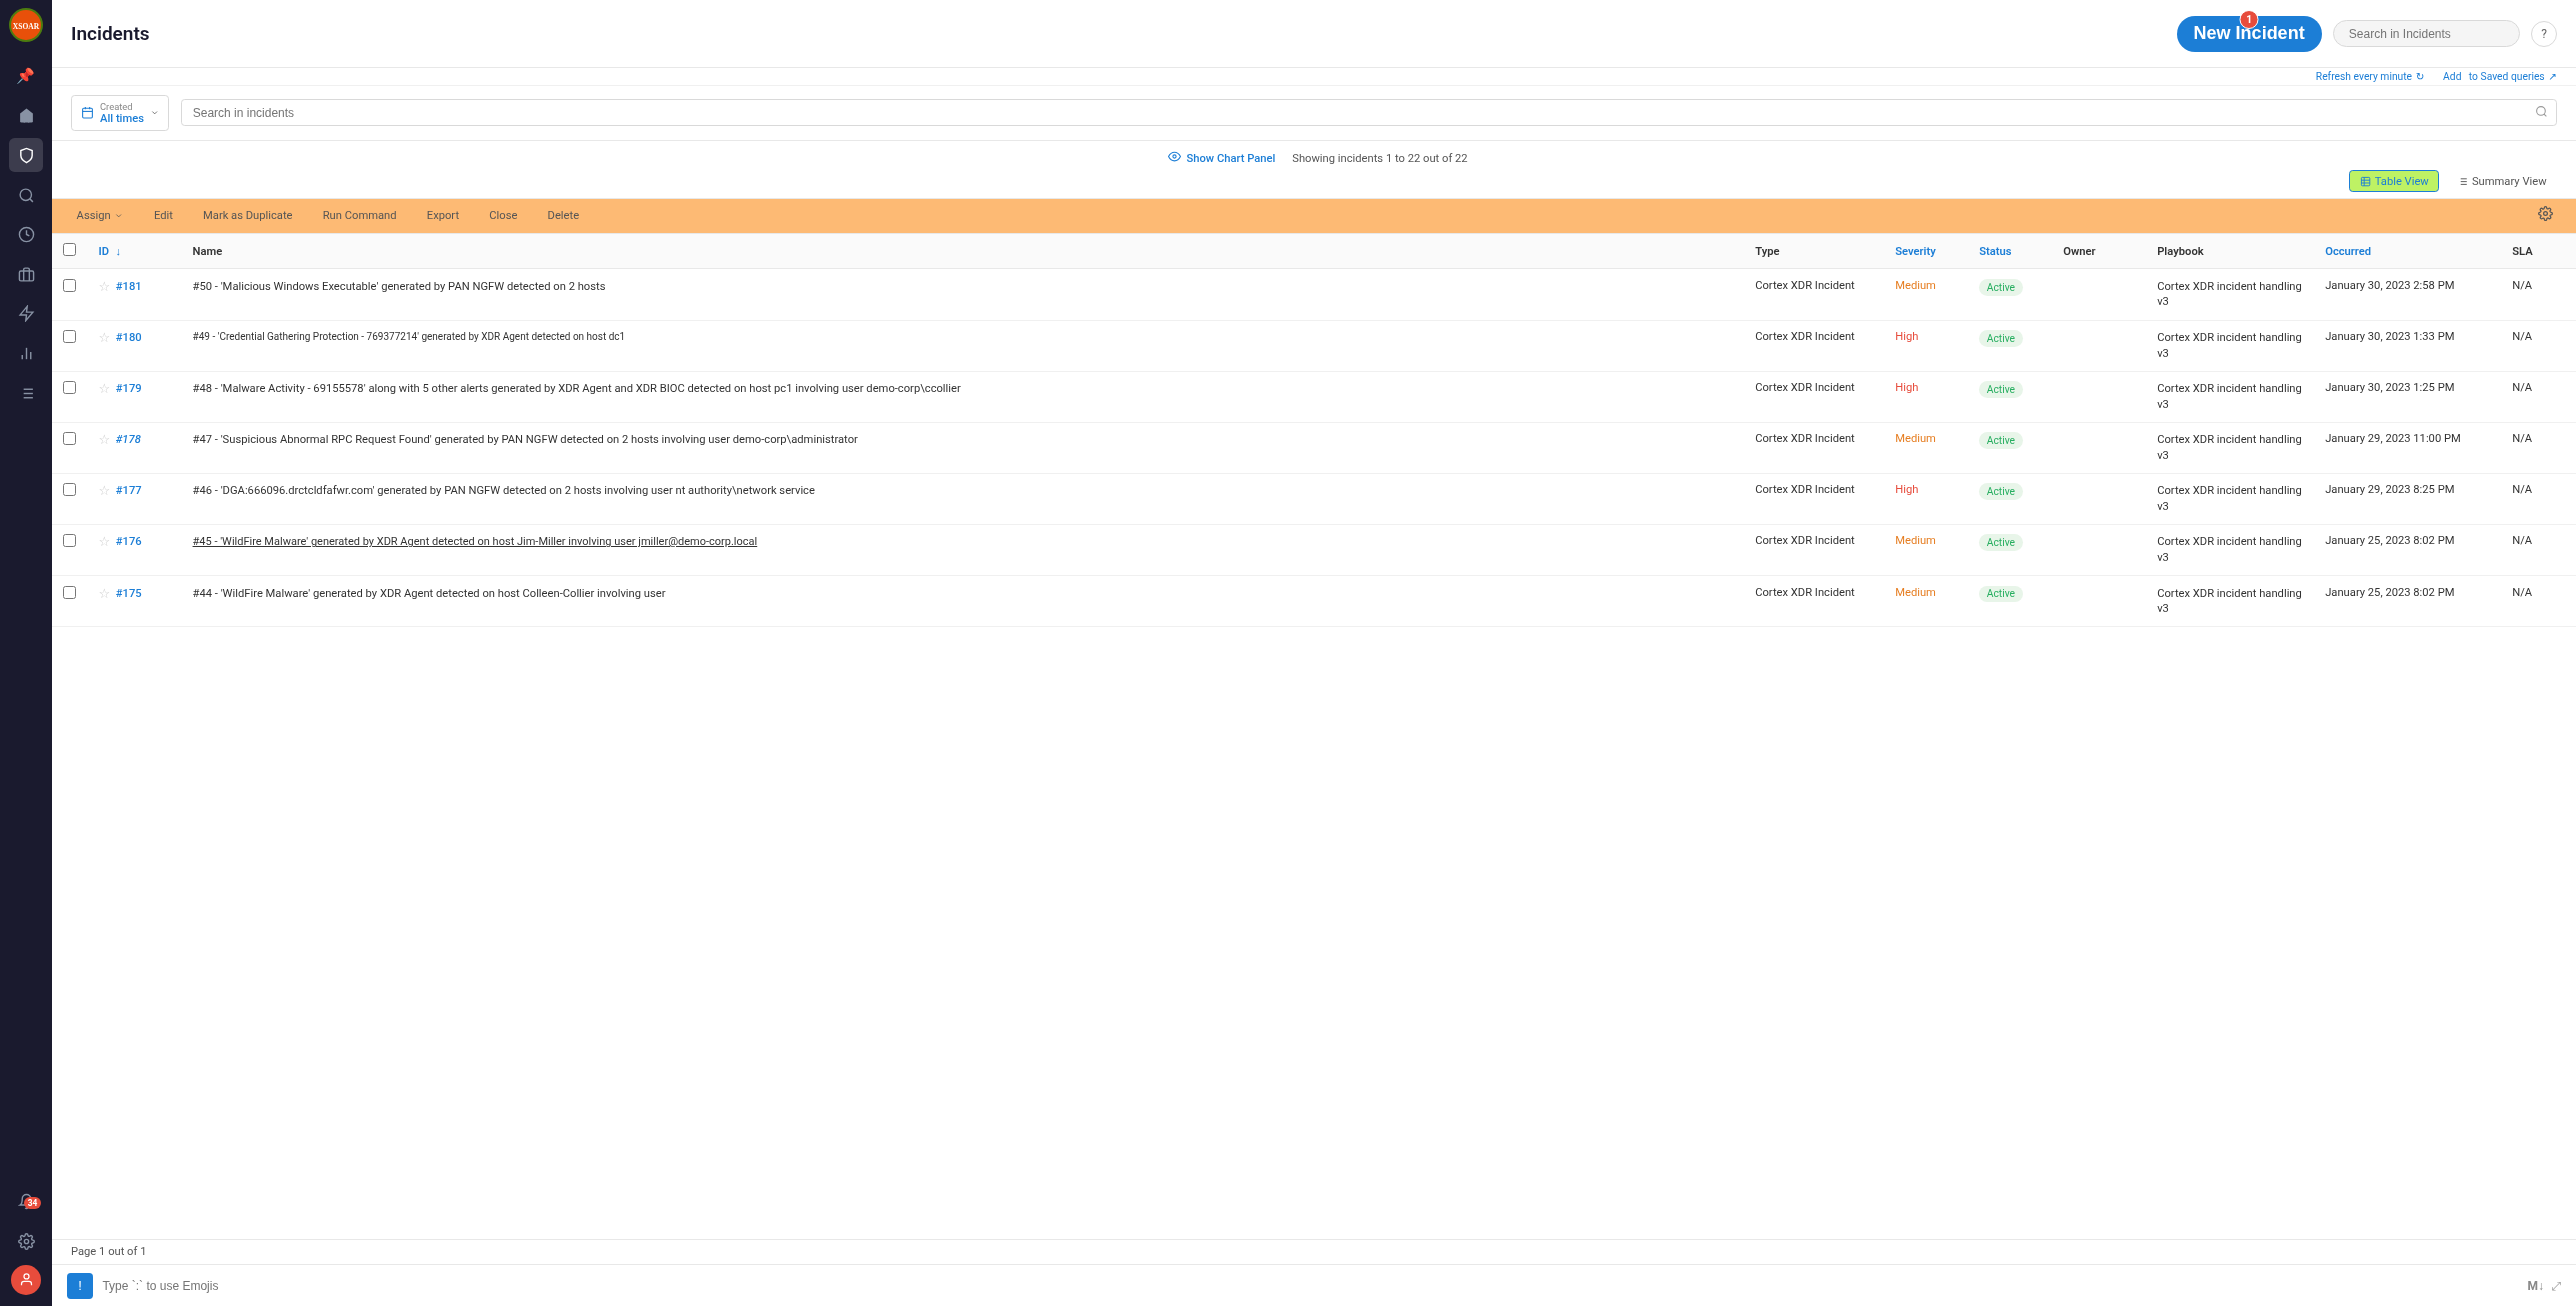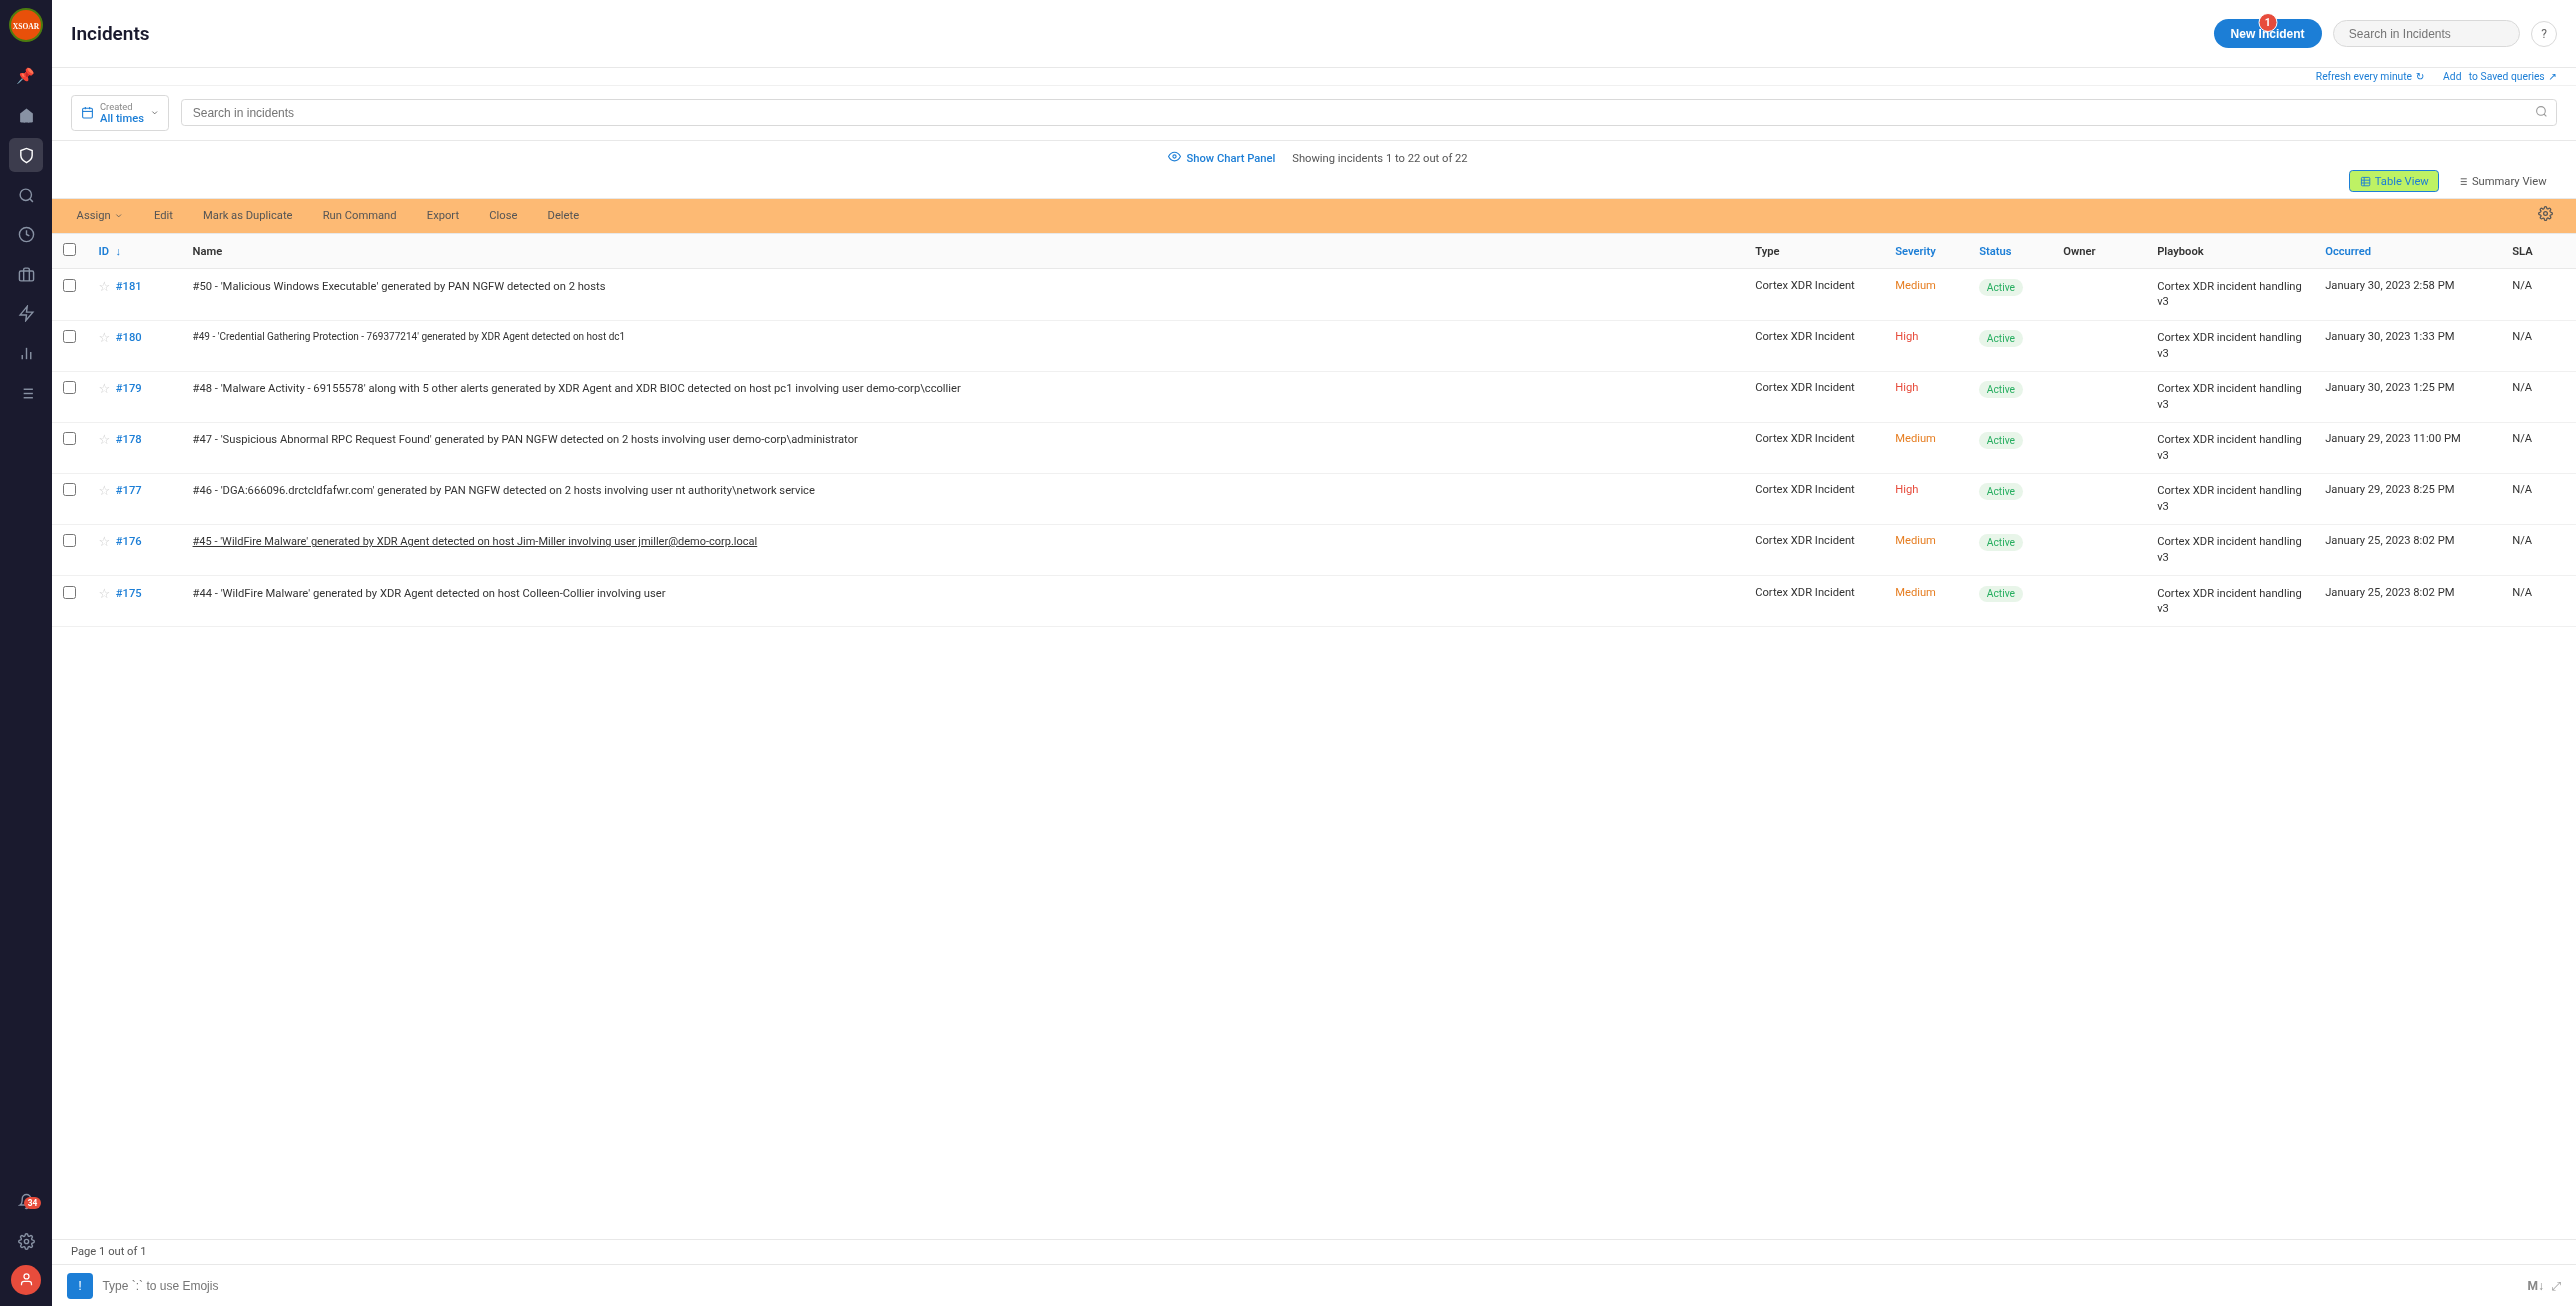--- a/index.html
+++ b/index.html
@@ -87,21 +87,21 @@
       display: flex;
       align-items: center;
       gap: 11.2px;
     }
     .new-incident-btn {
       background: #1c7ed6;
       color: white;
       border: none;
       padding: 7.5px 17px;
       border-radius: 19px;
-      font-size: 12px;
+      font-size: 18px;
       font-weight: 600;
       cursor: pointer;
       white-space: nowrap;
     }
     .notification-badge {
       position: absolute;
       top: -5.6px;
       left: 50%;
       transform: translateX(-50%);
       background: #e74c3c;
@@ -693,21 +693,21 @@
       <td class="col-occurred">January 30, 2023 1:25 PM</td>
       <td class="col-sla">N/A</td>
     </tr>
           <tr>
       <td class="checkbox-cell">
         <input type="checkbox" style="">
       </td>
       <td class="col-id">
         <div class="id-cell">
           <span class="star-icon">☆</span>
-          <span style="color:#1c7ed6; font-weight:500; cursor:pointer;">#178</span>
+          <span style="color:#1c7ed6; font-weight:500; cursor:pointer;font-style:italic;">#178</span>
         </div>
       </td>
       <td class="col-name" style="font-size:11.2px; line-height:1.4;">#47 - 'Suspicious Abnormal RPC Request Found' generated by PAN NGFW detected on 2 hosts involving user demo-corp\administrator</td>
       <td class="col-type">Cortex XDR Incident</td>
       <td class="col-severity"><span class="severity-medium">Medium</span></td>
       <td class="col-status"><span class="status-active">Active</span></td>
       <td class="col-owner"></td>
       <td class="col-playbook" style="font-size:11.2px; line-height:1.4;">Cortex XDR incident handling v3</td>
       <td class="col-occurred">January 29, 2023 11:00 PM</td>
       <td class="col-sla">N/A</td>

